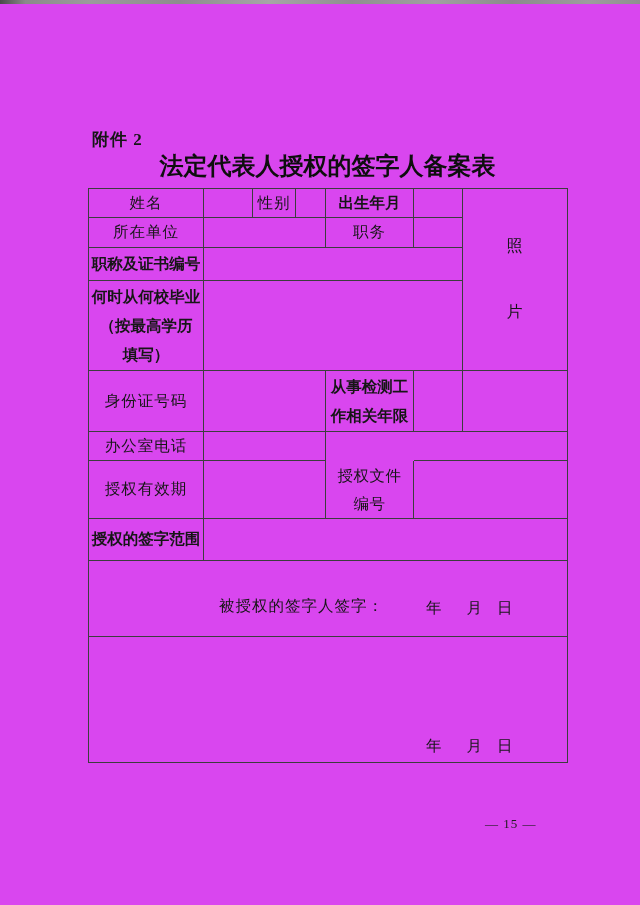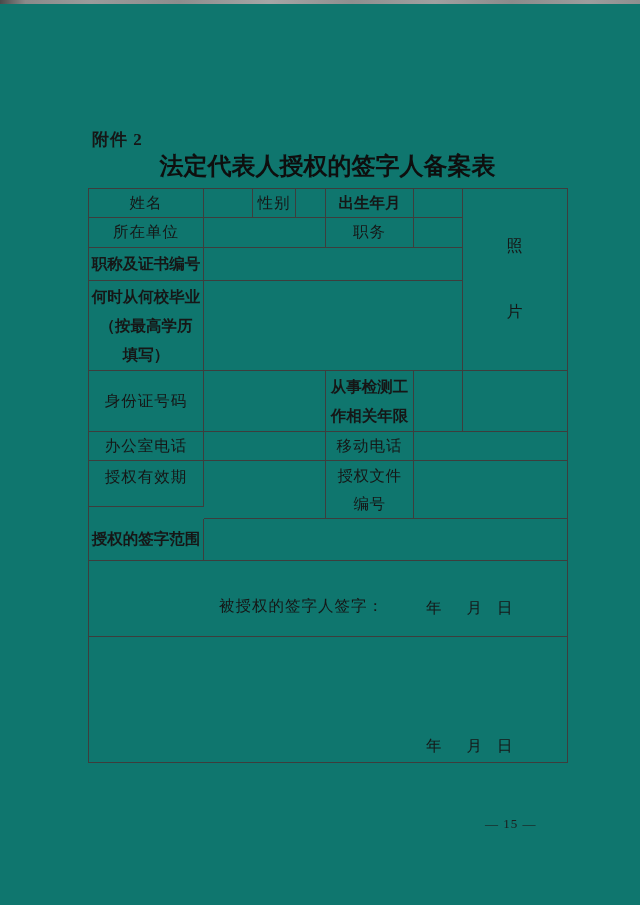--- a/index.html
+++ b/index.html
@@ -1,18 +1,18 @@
 <!DOCTYPE html>
 <html><head>
 <meta charset="utf-8">
 <style>
   html,body { margin:0; padding:0; background:#e8e8e8; }
   .page {
     position:relative; width:640px; height:905px; margin:0 auto;
-    background:#0f766e; overflow:hidden;
+    background:#d946ef; overflow:hidden;
     font-family:"Liberation Serif","DejaVu Serif",serif;
     color:#161616;
   }
   .scan-edge {
     position:absolute; left:0; top:0; width:640px; height:4px;
     background:linear-gradient(90deg,#4a4a4a 0%,#8a8a8a 4%,#9b9b9b 14%,#8d8d8d 28%,
       #a6a6a6 42%,#8f8f8f 55%,#a0a0a0 68%,#8b8b8b 80%,#9d9d9d 92%,#8f8f8f 100%);
   }
   .attachment {
     position:absolute; left:92px; top:128px;
@@ -92,24 +92,23 @@
     <div class="cell" style="left:115px;top:182px;width:122px;height:61px"></div>
     <div class="cell ml tight" style="left:237px;top:182px;width:88px;height:61px">
       <span>从事检测工</span>
       <span>作相关年限</span>
     </div>
     <div class="cell" style="left:325px;top:182px;width:49px;height:61px"></div>
     <div class="cell" style="left:374px;top:182px;width:105px;height:61px"></div>
 
     <div class="cell" style="left:0;top:243px;width:115px;height:29px">办公室电话</div>
     <div class="cell" style="left:115px;top:243px;width:122px;height:29px"></div>
-    <div class="cell" style="left:237px;top:243px;width:88px;height:29px">移动电话</div>
     <div class="cell" style="left:325px;top:243px;width:154px;height:29px"></div>
 
-    <div class="cell" style="left:0;top:260px;width:115px;height:58px">授权有效期</div>
+    <div class="cell" style="left:0;top:272px;width:115px;height:58px">授权有效期</div>
     <div class="cell" style="left:115px;top:272px;width:122px;height:58px"></div>
     <div class="cell ml" style="left:237px;top:272px;width:88px;height:58px;line-height:28px">
       <span>授权文件</span>
       <span>编号</span>
     </div>
     <div class="cell" style="left:325px;top:272px;width:154px;height:58px"></div>
 
     <div class="cell tight" style="left:0;top:330px;width:115px;height:42px">授权的签字范围</div>
     <div class="cell" style="left:115px;top:330px;width:364px;height:42px"></div>
 

